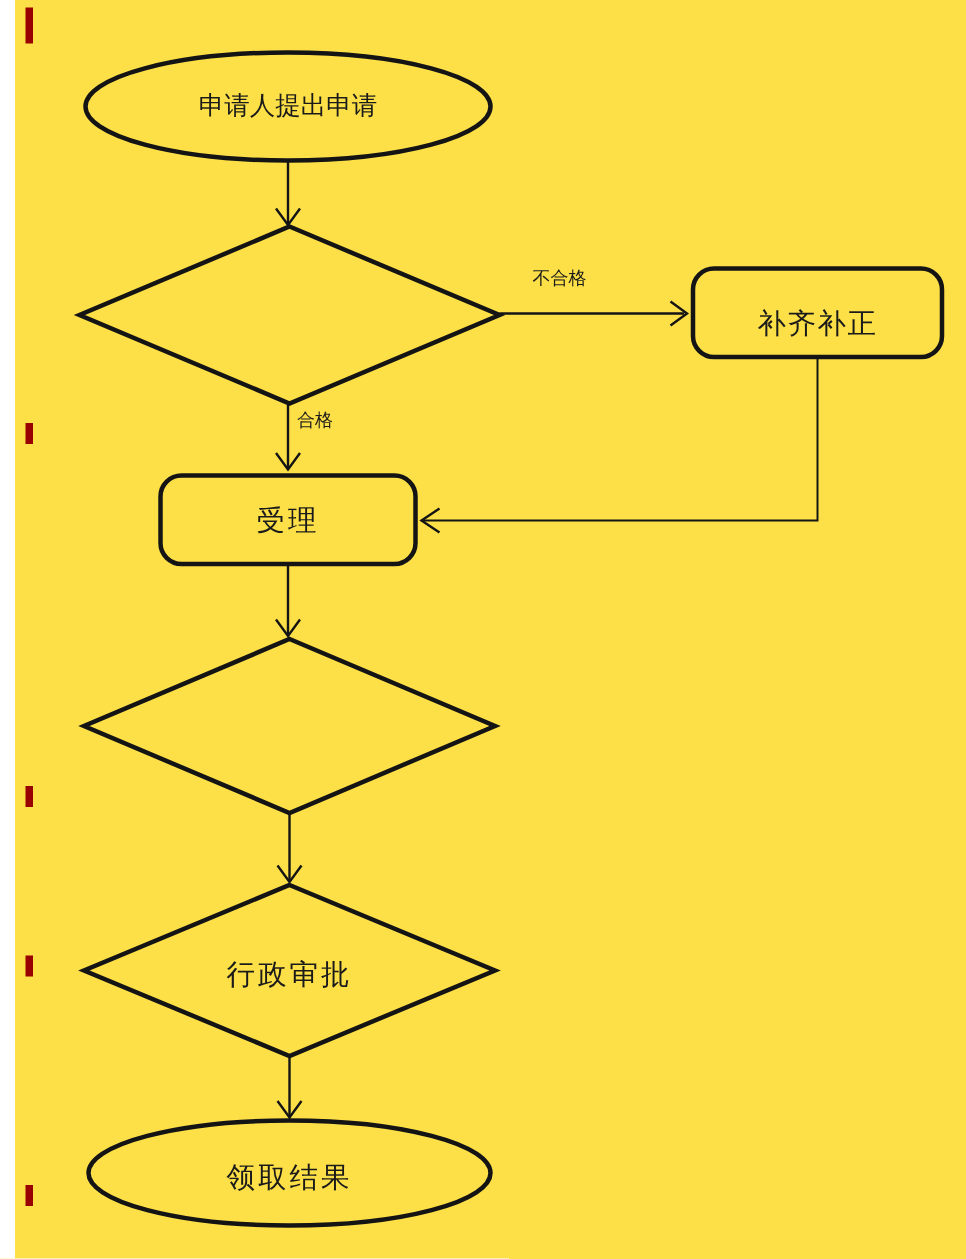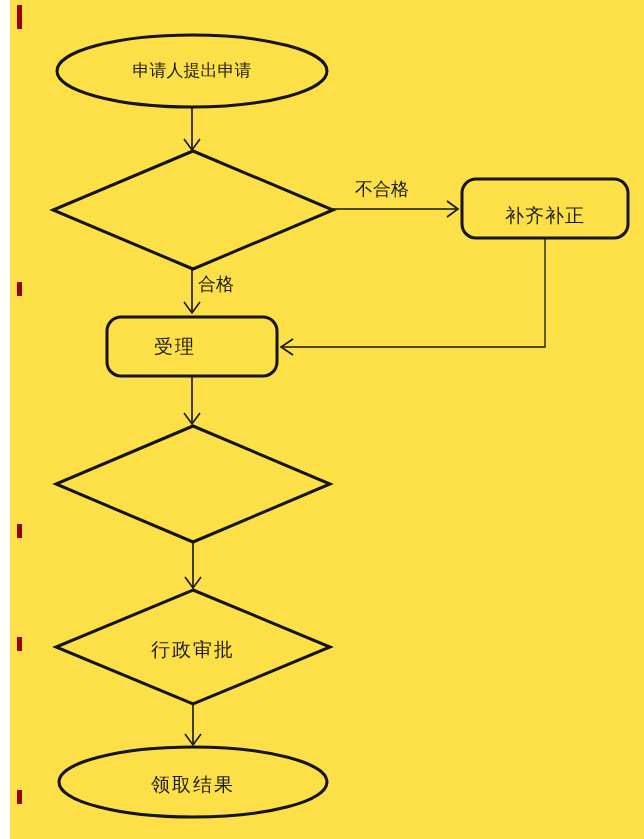--- a/index.html
+++ b/index.html
@@ -5,21 +5,21 @@
   html,body{margin:0;padding:0;background:#ffffff;}
   .stage{
     position:relative;width:644px;height:839px;background:#fde047;overflow:hidden;
     font-family:Liberation Serif, serif;color:#1a1a1a;margin-left:10px;
   }
   .layer{position:absolute;left:0;top:0;}
   .lbl{position:absolute;white-space:nowrap;}
   .center{text-align:center;}
   .flexc{display:flex;align-items:center;justify-content:center;}
   .fs17{font-size:17px;}
-  .fs18{font-size:18px;}
+  .fs18{font-size:12px;}
   .fs19{font-size:19px;}
   .ls2{letter-spacing:2px;}
   .check-text{font-size:19px;line-height:24px;white-space:nowrap;}
   .marker{position:absolute;left:7px;width:5px;background:#990000;}
   .m1{top:5px;height:24px;}
   .m2{top:282px;height:14px;}
   .m3{top:524px;height:14px;}
   .m4{top:637px;height:14px;}
   .m5{top:790px;height:14px;}
 </style>
@@ -62,21 +62,21 @@
       <line x1="183" y1="704" x2="183" y2="744"></line>
       <polyline points="175,734 183,745 191,734"></polyline>
     </g>
   </svg>
 
   <div class="lbl center fs17" style="left:47px;top:59px;width:270px;">申请人提出申请</div>
 
 
   <div class="lbl flexc fs19" style="left:452px;top:179px;width:166px;height:74px;letter-spacing:1px;text-align:right;">补齐补正</div>
 
-  <div class="lbl flexc fs19 ls2" style="left:97px;top:317px;width:136px;height:59px;">受理</div>
+  <div class="lbl flexc fs19 ls2" style="left:114px;top:317px;width:136px;height:59px;">受理</div>
 
 
   <div class="lbl center fs19 ls2" style="left:46px;top:637px;width:274px;">行政审批</div>
 
   <div class="lbl center fs19 ls2" style="left:49px;top:772px;width:268px;">领取结果</div>
 
   <div class="lbl fs18" style="left:345px;top:177px;">不合格</div>
 
   <div class="lbl fs18" style="left:188px;top:272px;">合格</div>
 

